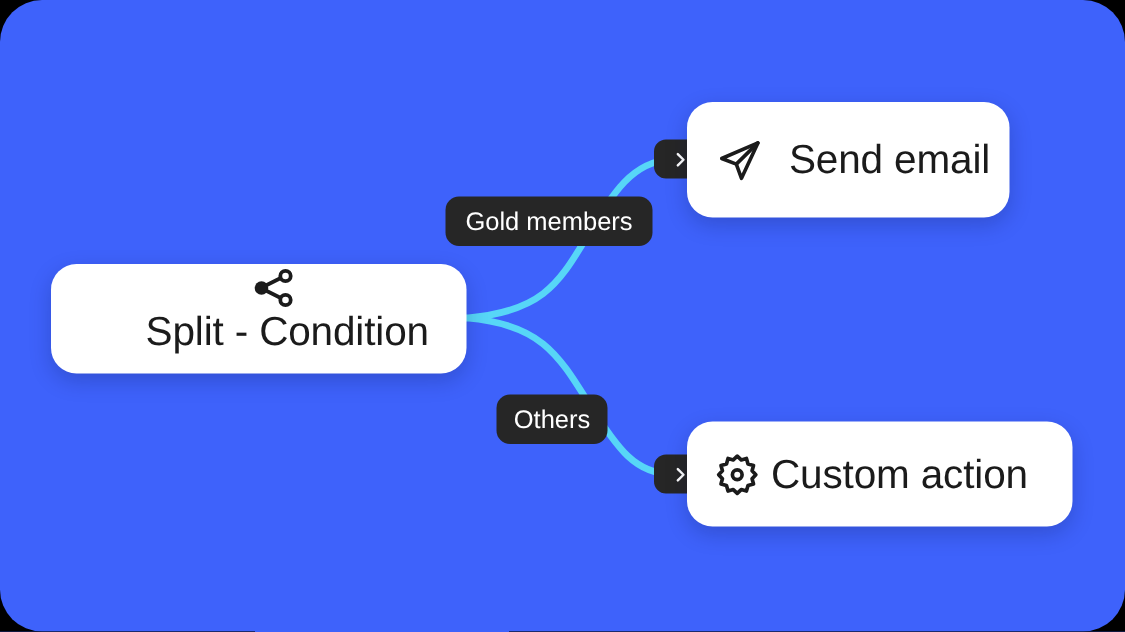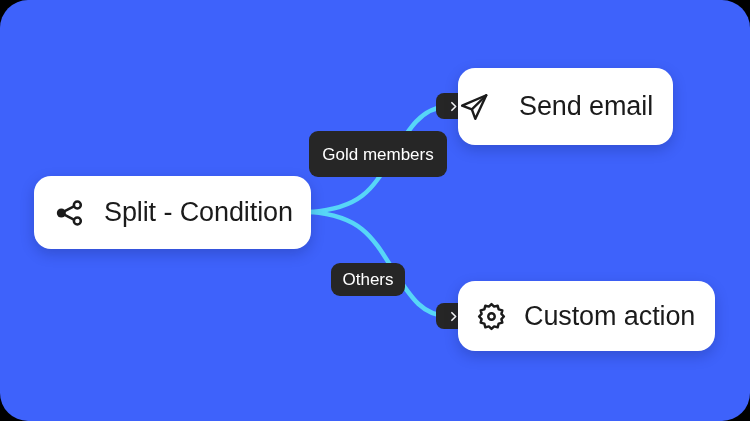--- a/index.html
+++ b/index.html
@@ -47,54 +47,55 @@
     font-size: 27px;
     line-height: 1;
     letter-spacing: -0.1px;
     white-space: nowrap;
   }
 
   #node-split {
     left: 34px;  top: 176px;
     width: 277px; height: 73px;
     padding-left: 20px;
+    flex-direction: column;
   }
   #node-split .node-label { margin-left: 18px; }
 
   #node-email {
     left: 458px; top: 68px;
     width: 215px; height: 77px;
-    gap: 12px;
+    padding-left: 19px;
   }
   #node-email .node-label { margin-left: 17px; }
 
   #node-custom {
     left: 458px; top: 281px;
     width: 257px; height: 70px;
     padding-left: 18px;
   }
-  #node-custom .node-label { margin-left: 17px; }
+  #node-custom .node-label { margin-left: 7px; }
 
   
   .edge-label {
     position: absolute;
     background: #262626;
     color: #FFFFFF;
     border-radius: 9px;
     font-size: 17px;
     line-height: 1;
     display: flex;
     align-items: center;
     justify-content: center;
     white-space: nowrap;
     box-sizing: border-box;
   }
   #label-gold {
-    left: 309px; top: 131px;
-    width: 138px; height: 46px;
+    left: 297px; top: 131px;
+    width: 138px; height: 33px;
   }
   #label-others {
     left: 331px; top: 263px;
     width: 74px; height: 33px; align-items: center;
   }
 
   
   .connector {
     position: absolute;
     width: 28px;

